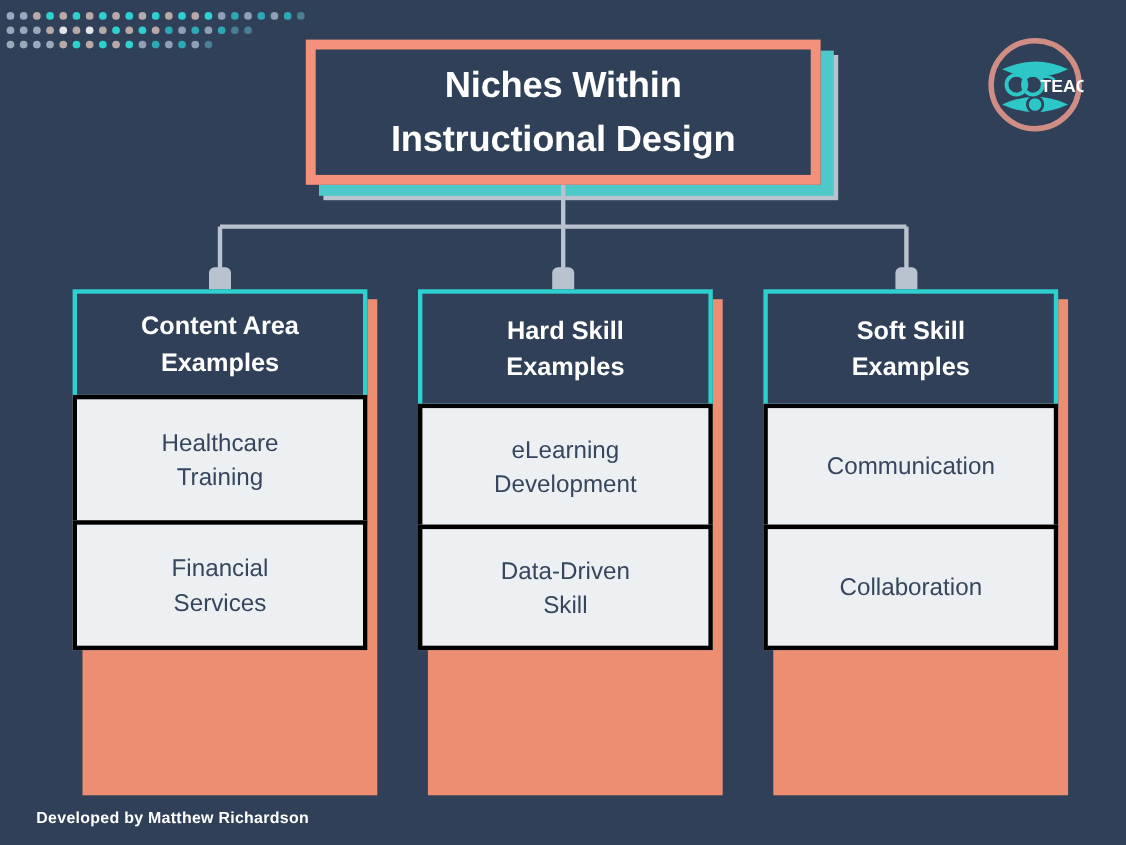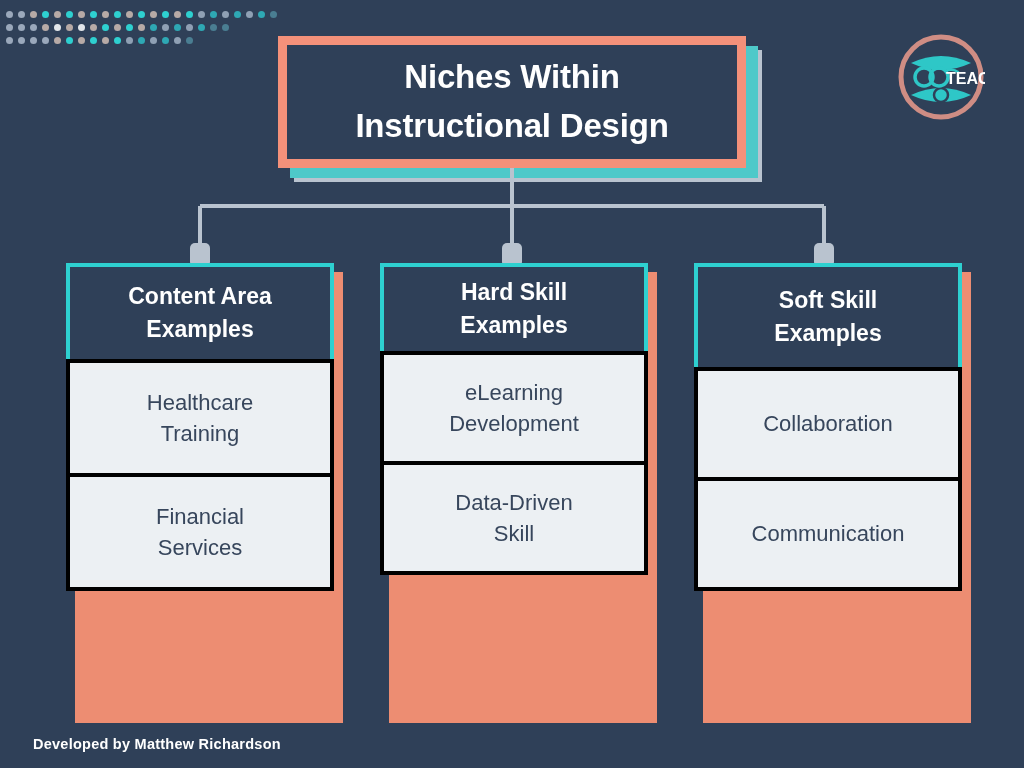--- a/index.html
+++ b/index.html
@@ -274,32 +274,32 @@
     <div class="card card-item" style="height:118px;">Healthcare
 Training</div>
     <div class="card card-item" style="height:118px;">Financial
 Services</div>
   </div>
 </div>
 
 <div class="column" id="column-1">
   <div class="col-shadow" style="height:451px;"></div>
   <div class="col-body">
-    <div class="card card-header" style="height:92px;">Hard Skill
+    <div class="card card-header" style="height:108px;">Hard Skill
 Examples</div>
     <div class="card card-item" style="height:114px;">eLearning
 Development</div>
     <div class="card card-item" style="height:114px;">Data-Driven
 Skill</div>
   </div>
 </div>
 
 <div class="column" id="column-2">
   <div class="col-shadow" style="height:451px;"></div>
   <div class="col-body">
     <div class="card card-header" style="height:108px;">Soft Skill
 Examples</div>
+    <div class="card card-item" style="height:114px;">Communication</div>
     <div class="card card-item" style="height:114px;">Collaboration</div>
-    <div class="card card-item" style="height:114px;">Communication</div>
   </div>
 </div>
 
 <div id="footer">Developed by Matthew Richardson</div>
 
 </body></html>

